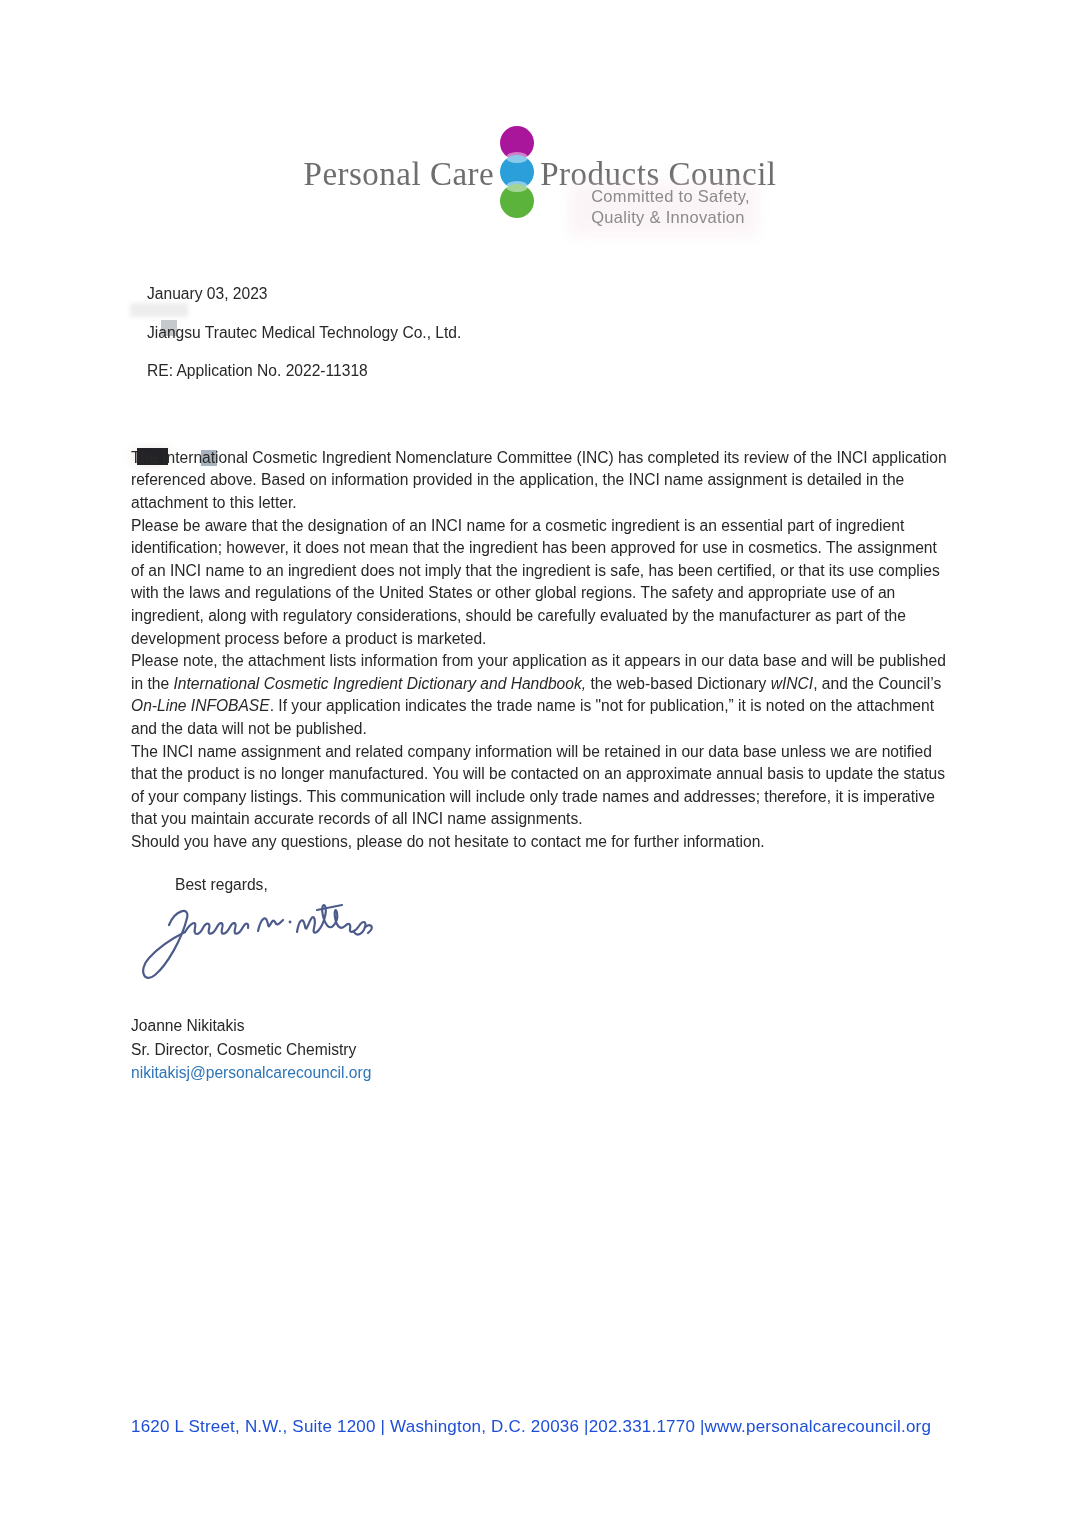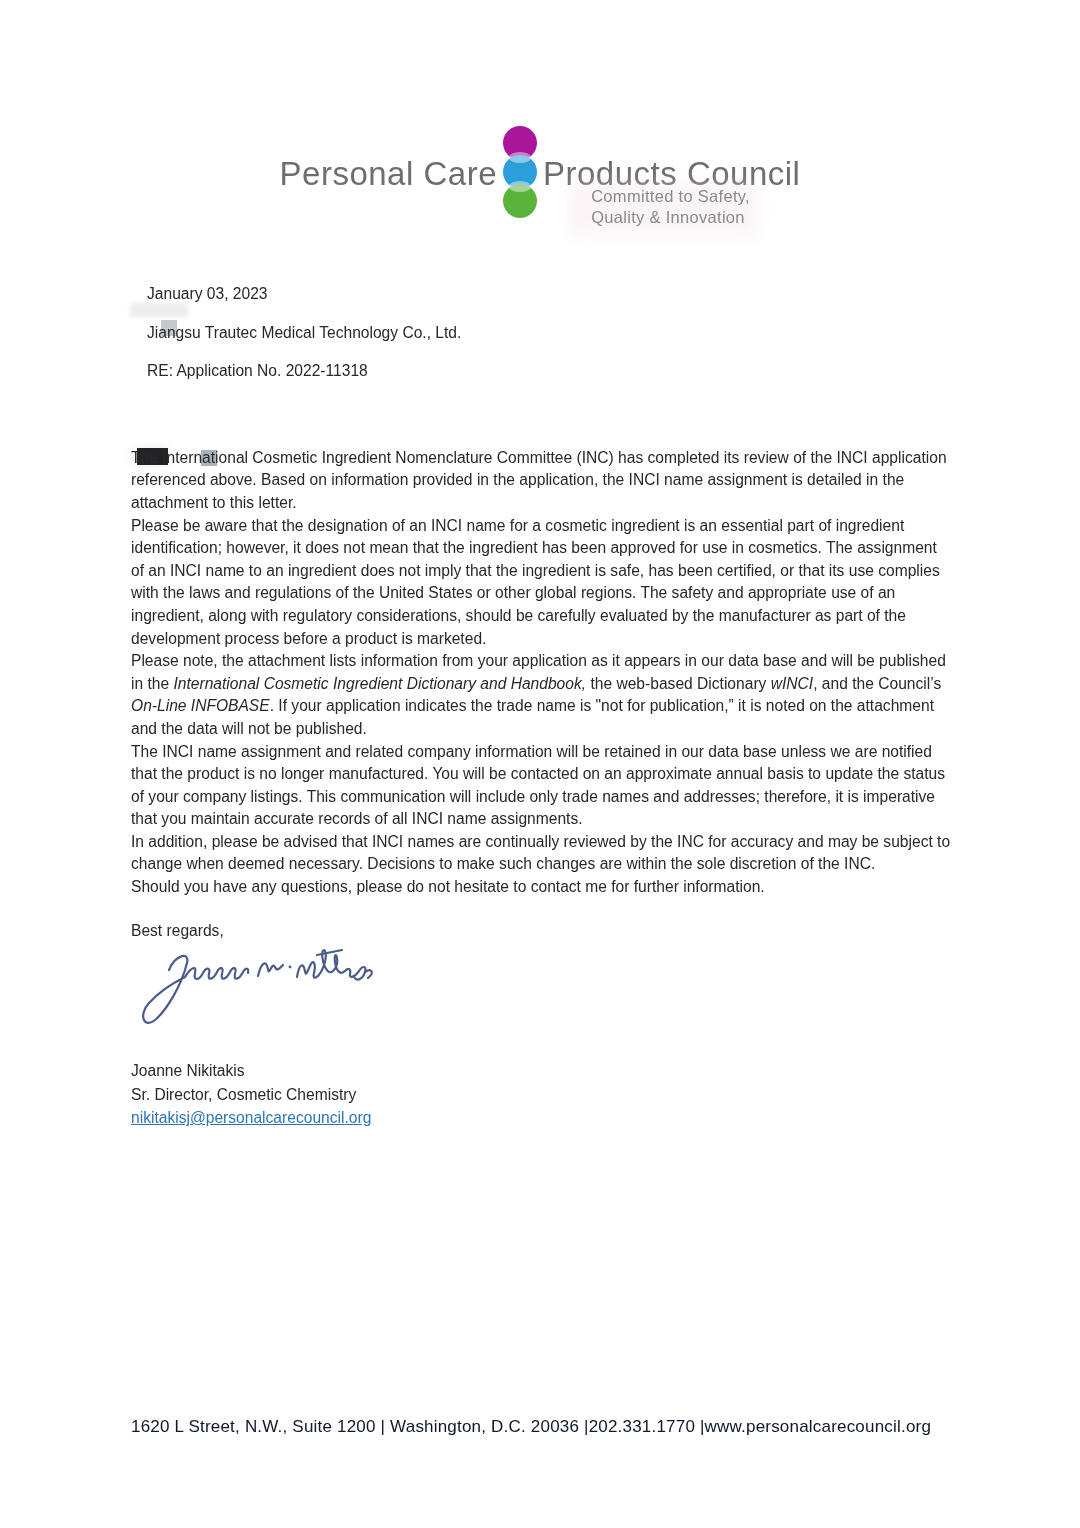--- a/index.html
+++ b/index.html
@@ -29,20 +29,21 @@
     justify-content: center;
     height: 96px;
     gap: 4px;
   }
   .logo-text {
     font-size: 33px;
     font-weight: 300;
     color: #6e6e6e;
     letter-spacing: 0.5px;
     white-space: nowrap;
+    font-family: Liberation Serif, serif;
   }
   .logo-circles {
     position: relative;
     width: 38px;
     height: 96px;
     flex: 0 0 38px;
   }
   .logo-circles .c {
     position: absolute;
     left: 2px;
@@ -93,31 +94,31 @@
     width: 820px;
     font-size: 15.6px;
     line-height: 22.6px;
     color: #282828;
   }
   .content .line { margin: 16px; }
   .recipient { margin-top: 46px; }
   .subject   { margin-top: 41px; }
   .p1        { margin-top: 64px; }
   .para      { }
-  .closing   { margin-top: 21px; }
+  .closing   { margin-top: 21px; margin-left: 44px; }
   .italic    { font-style: italic; }
 
   .sig-spacer { position: relative; height: 108px; }
   .sig-svg {
     position: absolute;
     left: 8px;
     top: 2px;
   }
   .sig-name-block { line-height: 23.5px; margin-top: 9px; }
-  .email-link { text-decoration: underline; cursor: pointer; }
+  .email-link { cursor: pointer; }
 
   
   .smudge1 {
     position: absolute;
     left: 130px; top: 303px;
     width: 58px; height: 14px;
     background: #ededed;
     filter: blur(2px);
   }
   .graysq1 {
@@ -140,21 +141,21 @@
     background: #a9b3bd;
   }
 
   
   .footer {
     position: absolute;
     left: 131px;
     top: 1417px;
     width: 820px;
     font-size: 17px;
-    color: #0f172a;
+    color: #1d4ed8;
     letter-spacing: 0.2px;
     white-space: nowrap;
   }
 </style>
 </head>
 <body>
 
 <div class="page">
 
   <div class="logo-wrap">
@@ -183,21 +184,20 @@
 
   <div class="content">
     <p class="line date">January 03, 2023</p>
     <p class="line recipient">Jiangsu Trautec Medical Technology Co., Ltd.</p>
     <p class="line subject">RE: Application No. 2022-11318</p>
 
     <p class="para p1">The International Cosmetic Ingredient Nomenclature Committee (INC) has completed its review of the INCI application referenced above.   Based on information provided in the application, the INCI name assignment is detailed in the attachment to this letter.</p>
     <p class="para">Please be aware that the designation of an INCI name for a cosmetic ingredient is an essential part of ingredient identification; however, it does not mean that the ingredient has been approved for use in cosmetics.  The assignment of an INCI name to an ingredient does not imply that the ingredient is safe, has been certified, or that its use complies with the laws and regulations of the United States or other global regions.  The safety and appropriate use of an ingredient, along with regulatory considerations, should be carefully evaluated by the manufacturer as part of the development process before a product is marketed.</p>
     <p class="para"><span>Please note, the attachment lists information from your application as it appears in our data base and will be published in the </span><span class="italic">International Cosmetic Ingredient Dictionary and Handbook,</span><span> the web-based Dictionary </span><span class="italic">wINCI</span><span>, and the Council’s </span><span class="italic">On-Line INFOBASE</span><span>. If your application indicates the trade name is "not for publication,” it is noted on the attachment and the data will not be published.</span></p>
     <p class="para">The INCI name assignment and related company information will be retained in our data base unless we are notified that the product is no longer manufactured. You will be contacted on an approximate annual basis to update the status of your company listings. This communication will include only trade names and addresses; therefore, it is imperative that you maintain accurate records of all INCI name assignments.</p>
-    <p class="para">In addition, please be advised that INCI names are continually reviewed by the INC for accuracy and may be subject to change when deemed necessary.  Decisions to make such changes are within the sole discretion of the INC.</p>
     <p class="para">Should you have any questions, please do not hesitate to contact me for further information.</p>
     <p class="closing">Best regards,</p>
 
     <div class="sig-spacer">
       <svg class="sig-svg" width="240" height="95" viewBox="0 0 240 95">
         <g fill="none" stroke="#3d4e80" stroke-width="2.2" stroke-linecap="round" stroke-linejoin="round" opacity="0.92">
           <path d="M30,26 C36,11 51,7 48,19 C43,40 28,66 16,76 C5,85 -1,71 10,59 C19,49 34,39 46,33"></path>
           <path d="M46,33 C52,23 58,21 56,29 C54,37 60,37 64,29 C67,23 72,23 70,30 C68,37 74,36 78,28 C81,22 85,23 83,30 C81,37 87,36 91,28 C94,22 98,23 96,30 C94,37 100,36 104,28 C107,23 110,24 109,29"></path>
           <path d="M119,32 C122,19 127,15 129,25 C130,33 133,17 136,23 C138,28 141,24 144,21"></path>
           <circle cx="151" cy="23" r="1.4" fill="#3d4e80" stroke="none"></circle>

